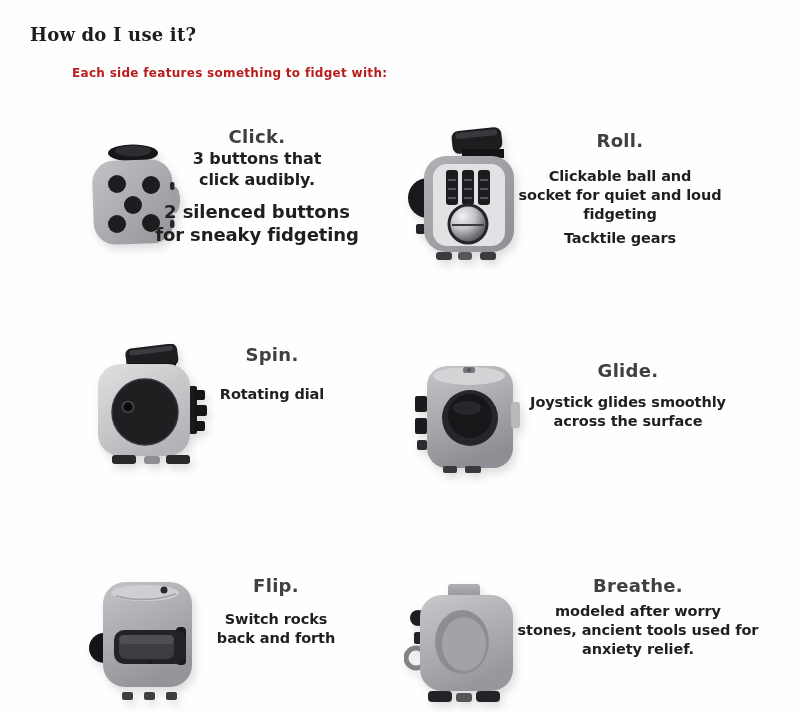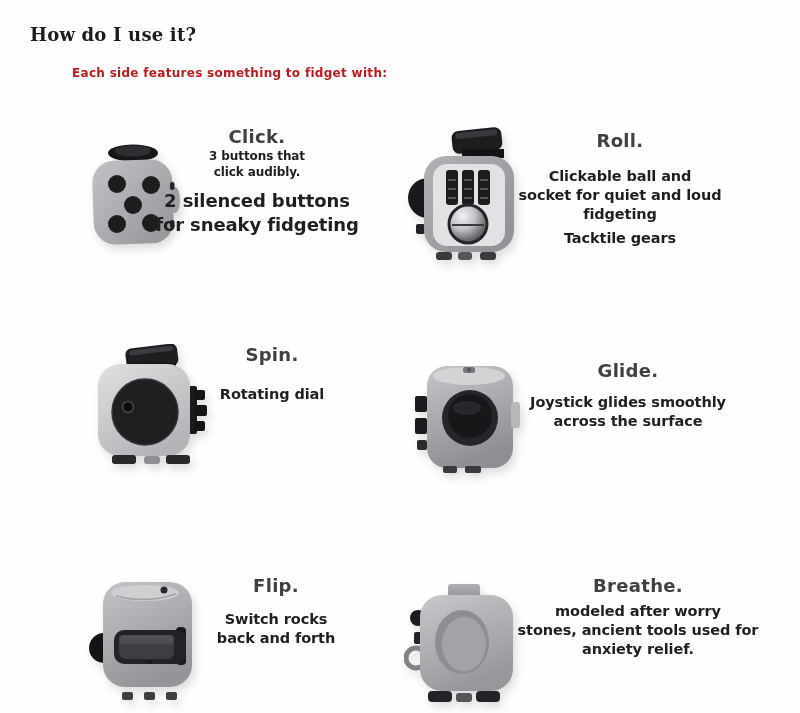--- a/index.html
+++ b/index.html
@@ -12,21 +12,21 @@
     font-family:"DejaVu Serif","Liberation Serif",serif;
     font-size:18px; font-weight:700; color:#1c1c1c; letter-spacing:0.2px;
   }
   .subtitle {
     position:absolute; left:32px; top:66px;
     font-size:12px; font-weight:700; color:#b91c1c; letter-spacing:0.3px;margin-left:40px;
   }
   .sect { position:absolute; text-align:center; }
   .h { font-size:18px; font-weight:700; color:#404040; line-height:1.12; letter-spacing:0.3px; }
   .d { font-size:14.5px; font-weight:700; color:#1f1f1f; white-space:pre-line; line-height:1.3; letter-spacing:-0.1px; }
-  .d-small { font-size:12px; }
+  .d-small { font-size:16px; }
   .sect-click   { left:152px; top:127px; width:210px; }
   .sect-click .d-small { margin-top:2px; }
   .sect-click .d2 { margin-top:9px; font-size:18px; }
   .sect-roll    { left:500px; top:131px; width:240px; }
   .sect-roll .d1 { margin-top:5px; }
   .sect-roll .d2 { margin-top:16px; }
   .sect-spin    { left:172px; top:345px; width:200px; }
   .sect-spin .d1 { margin-top:20px; }
   .sect-glide   { left:508px; top:361px; width:240px; }
   .sect-glide .d1 { margin-top:12px; }

